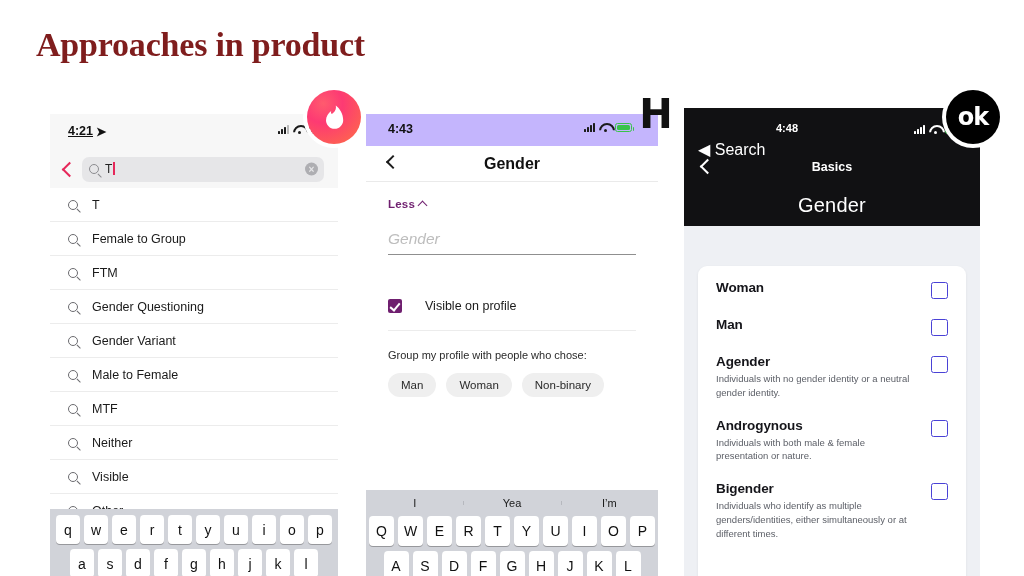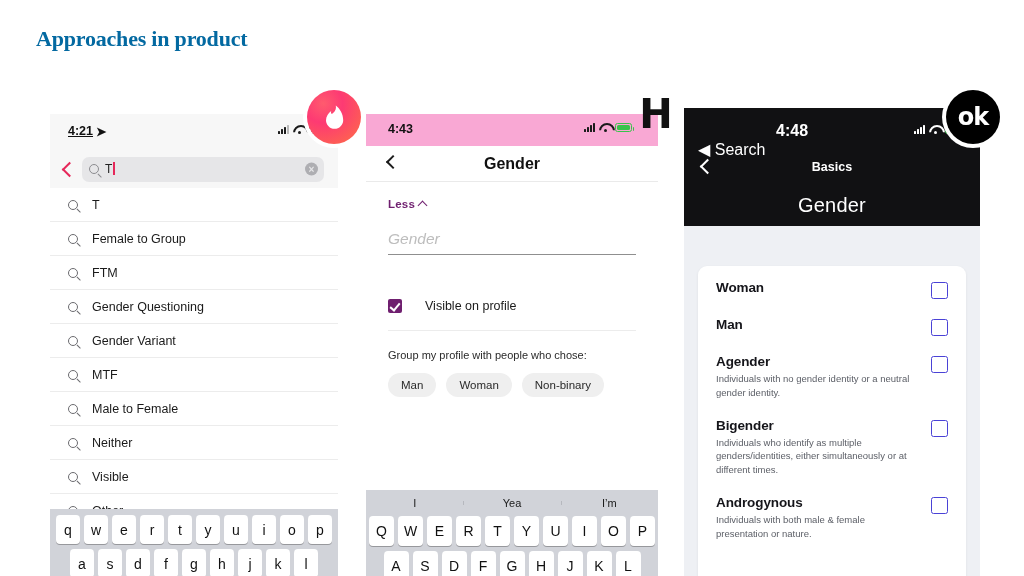--- a/index.html
+++ b/index.html
@@ -5,21 +5,21 @@
   * { box-sizing: border-box; margin:0; padding:0; }
   html,body { width:1024px; height:576px; overflow:hidden; background:#ffffff; }
   body { font-family:"Liberation Sans", sans-serif; }
 
   .slide { position:relative; width:1024px; height:576px; background:#fff; }
 
   
   .slide-title {
     position:absolute; left:36px; top:26px;
     font-family:"Liberation Serif", serif;
-    font-weight:bold; font-size:22px; color:#0369a1;
+    font-weight:bold; font-size:34px; color:#7f1d1d;
     letter-spacing:-0.2px;
   }
 
   
   .phone { position:absolute; overflow:hidden; }
 
   
   #phone1 { left:50px; top:114px; width:288px; height:462px; background:#ffffff; }
   #phone1 .statusbar {
     height:36px; background:#f7f7f7; position:relative;
@@ -97,21 +97,21 @@
   .krow { display:flex; justify-content:center; gap:4px; margin-bottom:5px; }
   .key {
     width:24px; height:29px; background:#fff; border-radius:4px;
     font-size:14px; color:#111; display:flex; align-items:center; justify-content:center;
     box-shadow:0 1px 0 rgba(0,0,0,.28);
   }
   .krow.row2 { padding:0 13px; }
 
   
   #phone2 { left:366px; top:114px; width:292px; height:462px; background:#ffffff; }
-  #phone2 .statusbar { height:32px; position:relative; background:#f9a8d4; }
+  #phone2 .statusbar { height:32px; position:relative; background:#c4b5fd; }
   #phone2 .sb-time { position:absolute; left:22px; top:8px; font-size:12.5px; font-weight:bold; color:#111; }
   #phone2 .sb-icons { position:absolute; right:26px; top:9px; display:flex; align-items:center; gap:4px; }
 
   #phone2 .navbar {
     height:36px; position:relative; border-bottom:1px solid #eaeaea;
   }
   .back-chev-dark { position:absolute; left:18px; top:9px; width:14px; height:14px; }
   .back-chev-dark::before{
     content:""; position:absolute; left:4px; top:2px; width:8px; height:8px;
     border-left:2.2px solid #1c1c1c; border-bottom:2.2px solid #1c1c1c; transform:rotate(45deg);
@@ -153,21 +153,21 @@
   .predrow { height:26px; display:flex; align-items:center; }
   .pred { flex:1; text-align:center; font-size:11px; color:#1a1a1a; position:relative; }
   .pred + .pred::before {
     content:""; position:absolute; left:0; top:4px; bottom:4px; width:1px; background:#b6b8be;
   }
   #phone2 .key { width:25px; height:30px; font-size:14px; }
 
   
   #phone3 { left:684px; top:108px; width:296px; height:468px; background:#eef0f4; }
   #phone3 .darkhdr { background:#111113; height:118px; position:relative; }
-  #phone3 .sb-time { position:absolute; left:92px; top:14px; font-size:16px; font-weight:bold; color:#fff; }
+  #phone3 .sb-time { position:absolute; left:92px; top:14px; font-size:11px; font-weight:bold; color:#fff; }
   #phone3 .sb-back { position:absolute; left:14px; top:32px; font-size:16px; color:#fff; }
   #phone3 .sb-icons { position:absolute; right:18px; top:17px; display:flex; align-items:center; gap:4px; }
   #phone3 .sig i { background:#fff; }
   #phone3 .wifi::before{ border-color:#fff; } #phone3 .wifi::after{ background:#fff; }
   #phone3 .navtitle {
     position:absolute; left:0; right:0; top:52px; text-align:center;
     font-size:12.5px; font-weight:bold; color:#fff;
   }
   .back-chev-white { position:absolute; left:14px; top:50px; width:16px; height:16px; }
   .back-chev-white::before{
@@ -265,25 +265,25 @@
       <div class="sugg">
           <span class="mag dark"></span>
           <span class="lbl">Gender Questioning</span>
         </div>
       <div class="sugg">
           <span class="mag dark"></span>
           <span class="lbl">Gender Variant</span>
         </div>
       <div class="sugg">
           <span class="mag dark"></span>
+          <span class="lbl">Male to Female</span>
+        </div>
+      <div class="sugg">
+          <span class="mag dark"></span>
           <span class="lbl">MTF</span>
-        </div>
-      <div class="sugg">
-          <span class="mag dark"></span>
-          <span class="lbl">Male to Female</span>
         </div>
       <div class="sugg">
           <span class="mag dark"></span>
           <span class="lbl">Neither</span>
         </div>
       <div class="sugg">
           <span class="mag dark"></span>
           <span class="lbl">Visible</span>
         </div>
       <div class="sugg">
@@ -434,29 +434,29 @@
       </div>
       <div class="opt">
         <div class="txt">
           <div class="name">Agender</div>
           <div class="desc">Individuals with no gender identity or a neutral gender identity.</div>
         </div>
         <span class="cbox-blue"></span>
       </div>
       <div class="opt">
         <div class="txt">
+          <div class="name">Androgynous</div>
+          <div class="desc">Individuals with both male &amp; female presentation or nature.</div>
+        </div>
+        <span class="cbox-blue"></span>
+      </div>
+      <div class="opt">
+        <div class="txt">
           <div class="name">Bigender</div>
           <div class="desc">Individuals who identify as multiple genders/identities, either simultaneously or at different times.</div>
-        </div>
-        <span class="cbox-blue"></span>
-      </div>
-      <div class="opt">
-        <div class="txt">
-          <div class="name">Androgynous</div>
-          <div class="desc">Individuals with both male &amp; female presentation or nature.</div>
         </div>
         <span class="cbox-blue"></span>
       </div>
     </div>
   </div>
 
   <div class="badge" id="tinder-badge">
     <span class="flame">
       <svg width="19" height="24" viewBox="0 0 19 24" aria-hidden="true">
         <path d="M10.8 0.4c0.6 3 -0.4 5.4 -2.2 7.2 -1.2 1.2 -2.6 2 -2.6 0.2 0 -1 0.2 -1.8 0.2 -1.8C3.4 8.2 1 11.6 1 15.2 1 20 4.9 23.8 9.6 23.8c4.7 0 8.6 -3.8 8.6 -8.6C18.2 8.6 14.6 3.2 10.8 0.4z" fill="#ffffff"></path>

